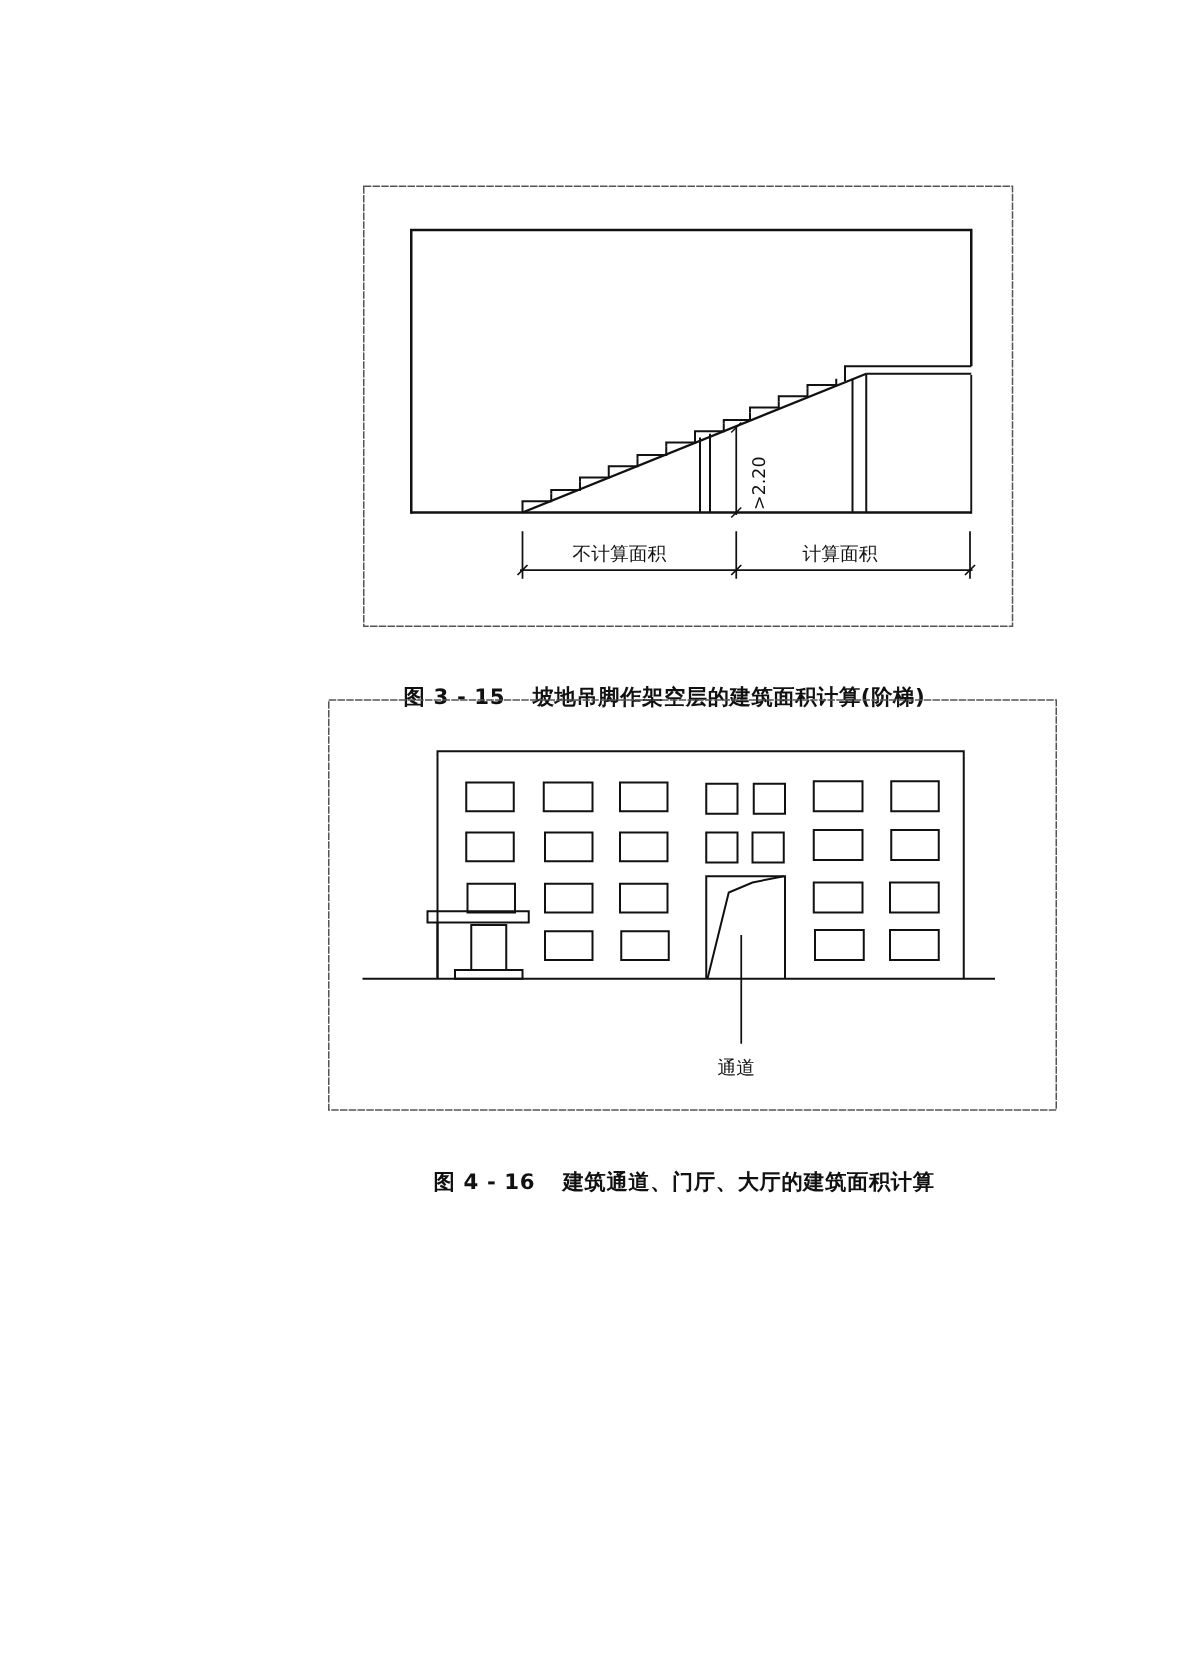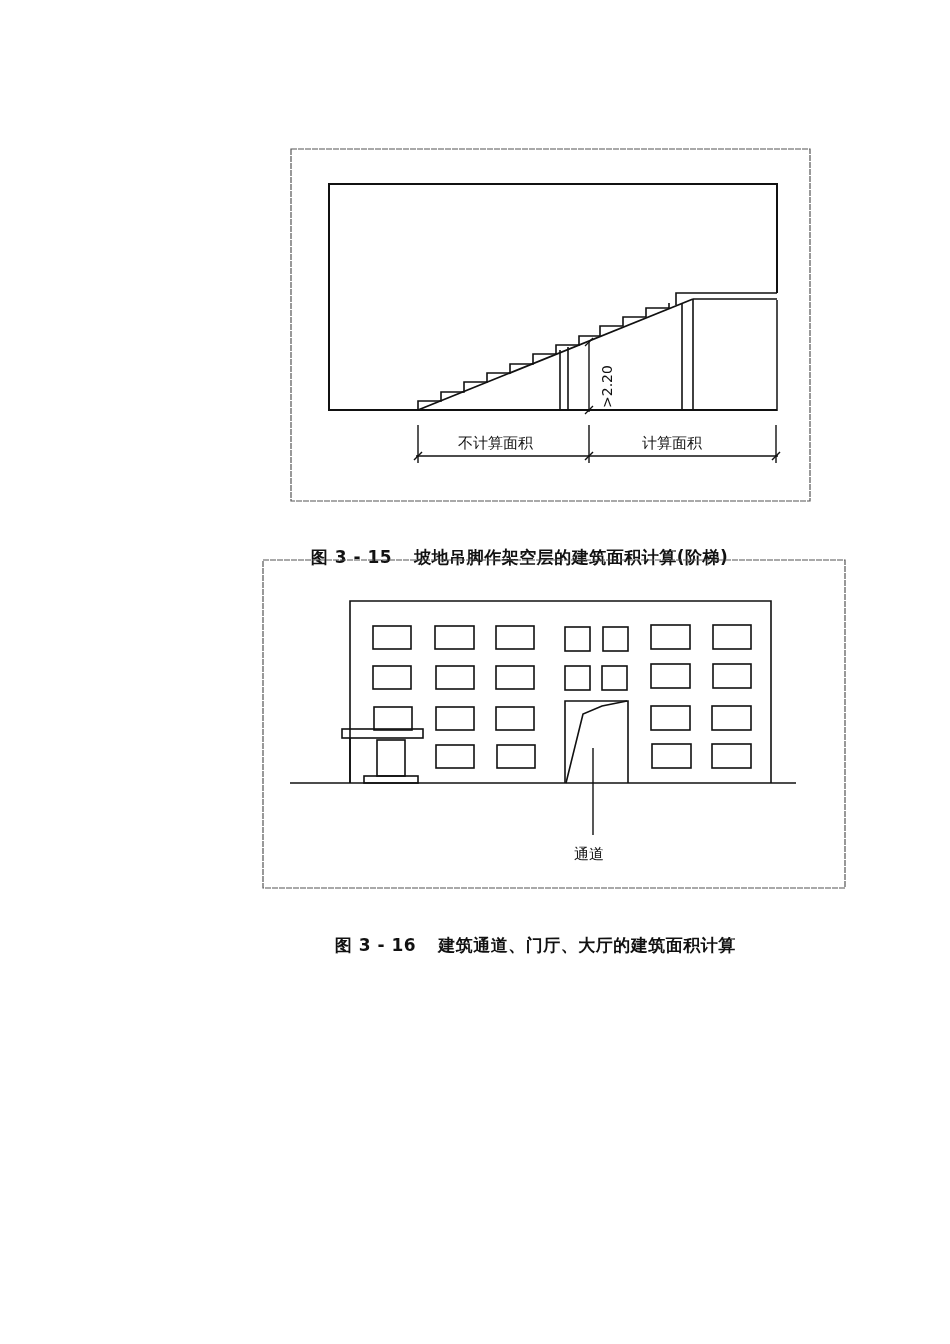--- a/index.html
+++ b/index.html
@@ -2,21 +2,21 @@
 <html><head>
 <meta charset="utf-8">
 <style>
   html, body { margin:0; padding:0; background:#ffffff; }
   body { width:950px; height:1344px; position:relative; overflow:hidden;
          font-family:"DejaVu Sans", sans-serif; color:#111; }
   .fig { position:absolute; }
   svg { display:block; }
   .caption { position:absolute; font-family:"DejaVu Sans", sans-serif; font-weight:bold;
              font-size:17px; color:#111; white-space:pre; letter-spacing:0.5px; }
-  .caption .num { margin-right:22px; }
+  .caption .num { margin-right:22px;margin-left:12px; }
   .lbl { font-family:"DejaVu Sans", sans-serif; font-size:15px; fill:#111; }
 </style>
 </head>
 <body>
 
 <div class="fig" style="left:0;top:0;">
   <svg width="950" height="520" viewBox="0 0 950 520">
 
     <rect x="291" y="149" width="519" height="352" fill="none" stroke="#555" stroke-width="1.2" stroke-dasharray="6 1"></rect>
 
@@ -125,14 +125,14 @@
       <polyline points="565,783 565,701 628,701 628,783"></polyline>
       <polyline points="566,783 583,714 602,706 627,701"></polyline>
     </g>
 
     <line x1="593" y1="748" x2="593" y2="835" stroke="#111" stroke-width="1.4"></line>
     <text class="lbl" x="574" y="859">通道</text>
   </svg>
 </div>
 
 <div class="caption" style="left:322px;top:914px;">
-  <span class="num">图 3 - 16</span><span>建筑通道、门厅、大厅的建筑面积计算</span>
+  <span class="num">图 4 - 16</span><span>建筑通道、门厅、大厅的建筑面积计算</span>
 </div>
 
 </body></html>

